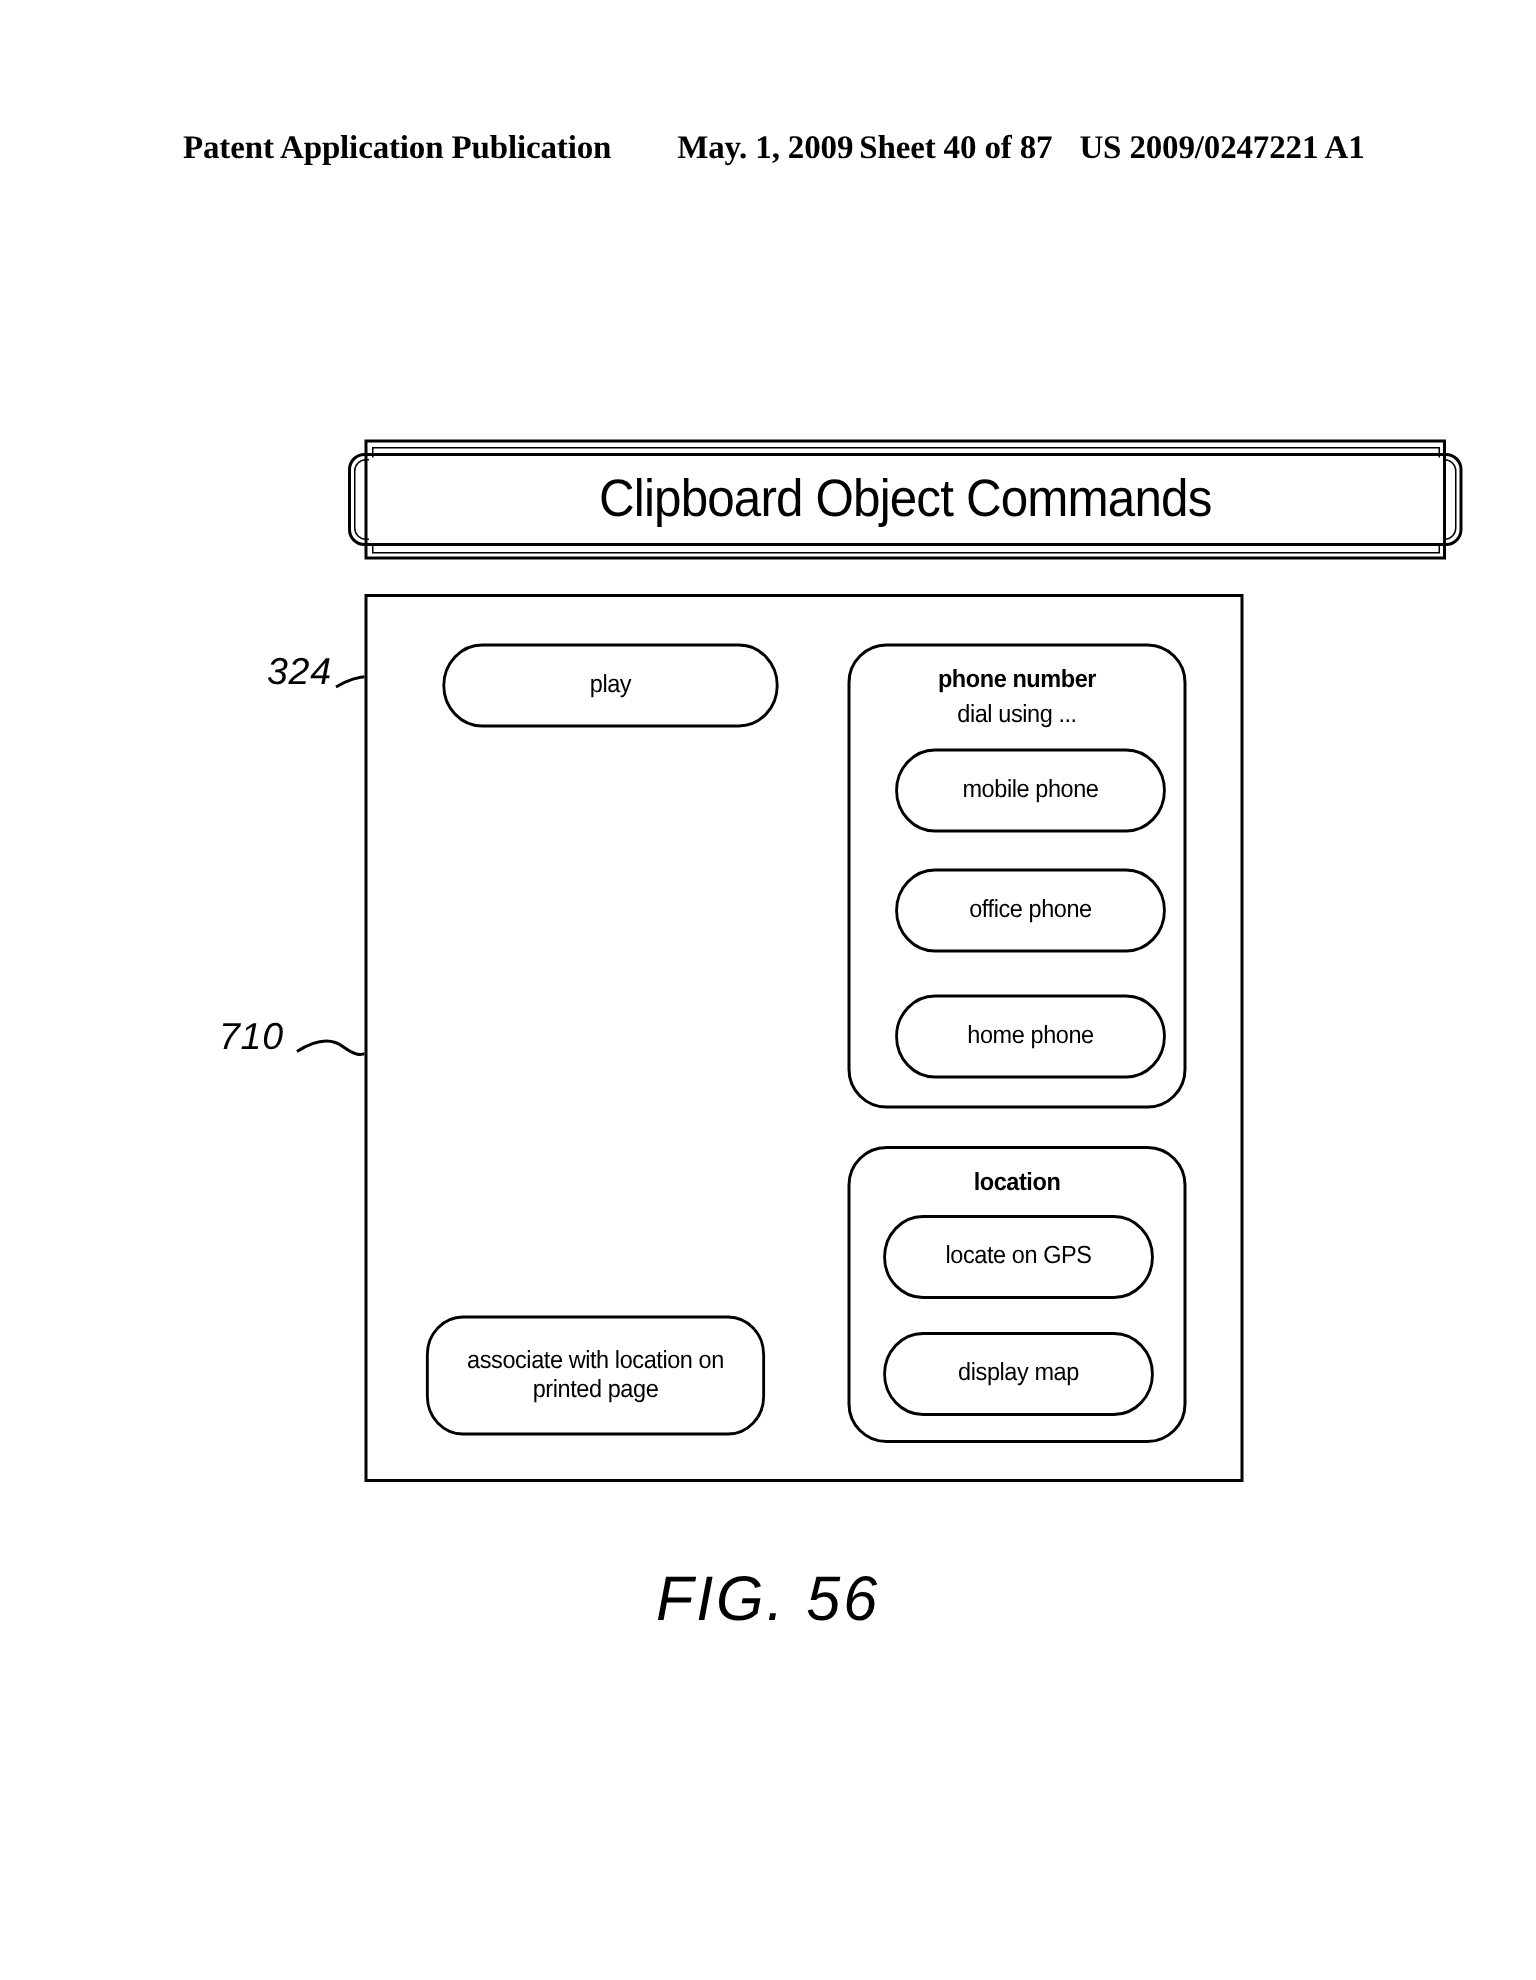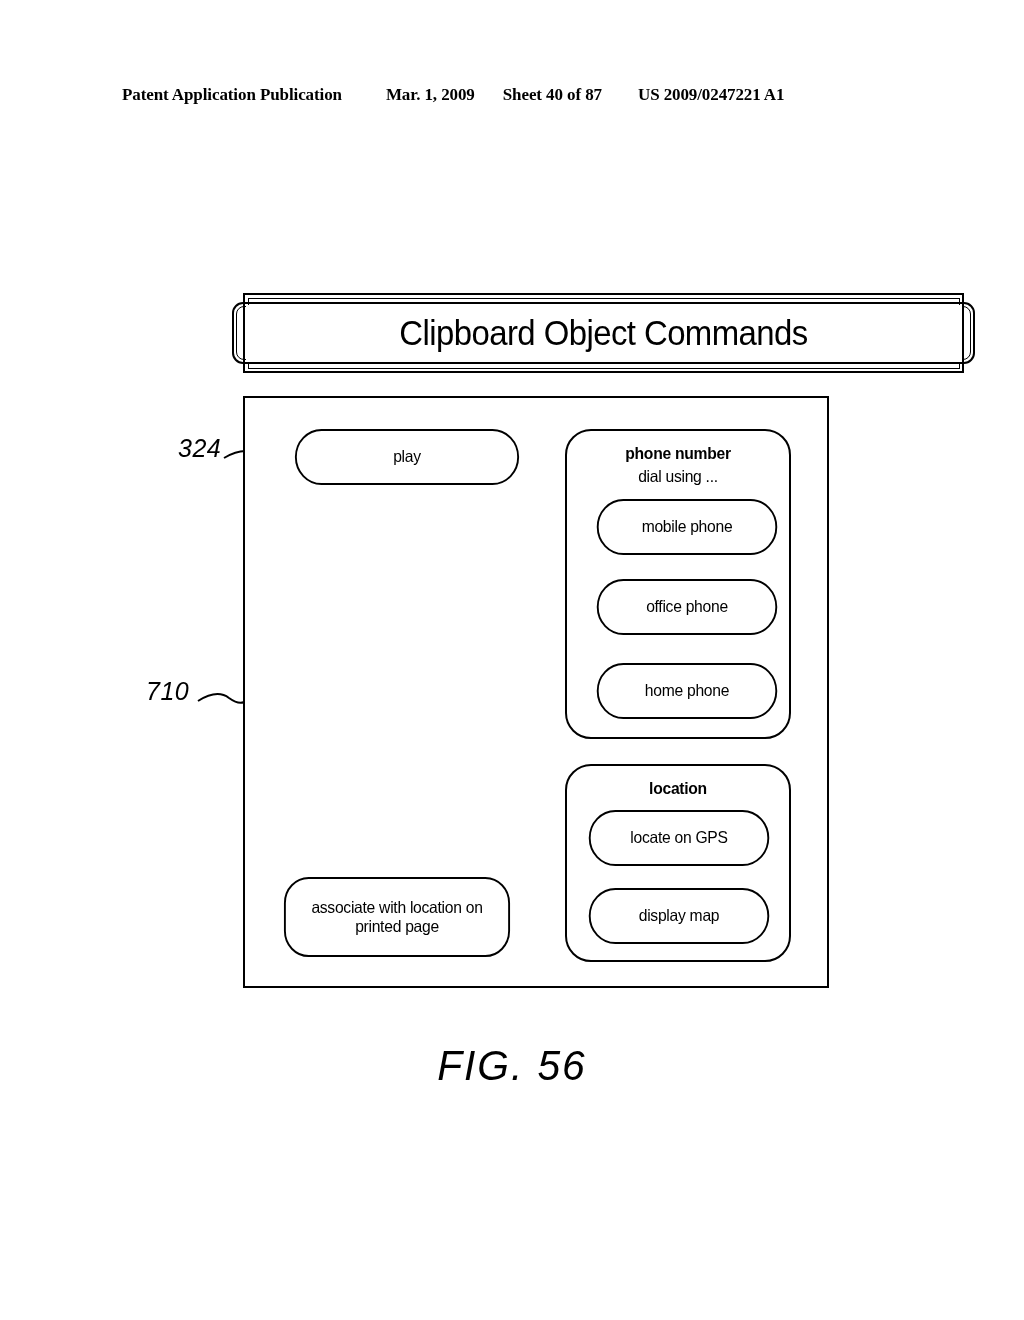--- a/index.html
+++ b/index.html
@@ -19,30 +19,30 @@
 
   
   .page-header {
     position: absolute;
     top: 85px;
     left: 122px;
     width: 780px;
     height: 24px;
     font-family: "Liberation Serif", serif;
     font-weight: bold;
-    font-size: 17px;
+    font-size: 22px;
     letter-spacing: -0.1px;
     white-space: nowrap;
     display: flex;
     align-items: baseline;
   }
   .hdr-pub   { }
   .hdr-date  { margin-left: 44px; }
-  .hdr-sheet { margin-left: 28px; }
-  .hdr-num   { margin-left: 36px; }
+  .hdr-sheet { margin-left: 4px; }
+  .hdr-num   { margin-left: 18px; }
 
   
   .banner {
     position: absolute;
     left: 232px;
     top: 293px;
     width: 707px;
     height: 80px;
     padding-left: 36px;
   }
@@ -196,21 +196,21 @@
     font-size: 42px;
     letter-spacing: 2px;
     transform: scaleX(0.97);
   }
 </style>
 </head>
 <body>
 
 <div class="page-header">
   <span class="hdr-pub">Patent Application Publication</span>
-  <span class="hdr-date">Mar. 1, 2009</span>
+  <span class="hdr-date">May. 1, 2009</span>
   <span class="hdr-sheet">Sheet 40 of 87</span>
   <span class="hdr-num">US 2009/0247221 A1</span>
 </div>
 
 <div class="banner">
   <div class="banner-outer">
     <div class="banner-outer-inner"></div>
   </div>
   <div class="banner-inner">
     <div class="banner-inner-inner"></div>

